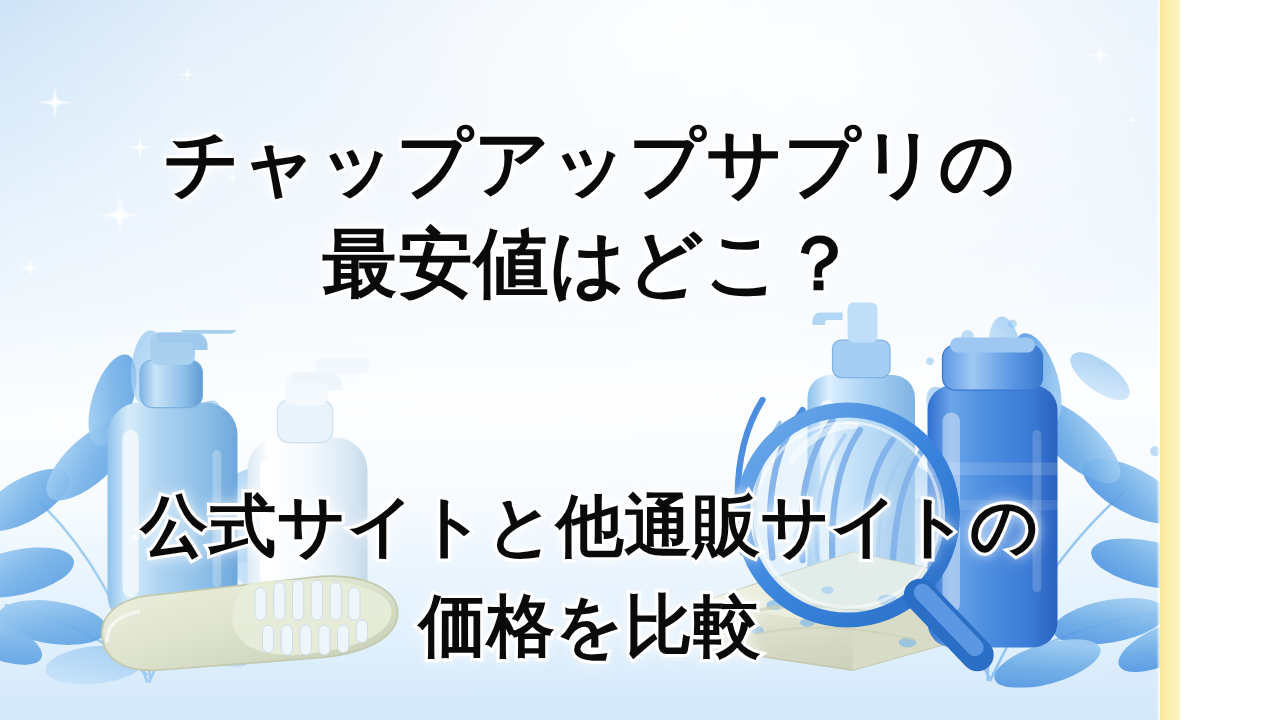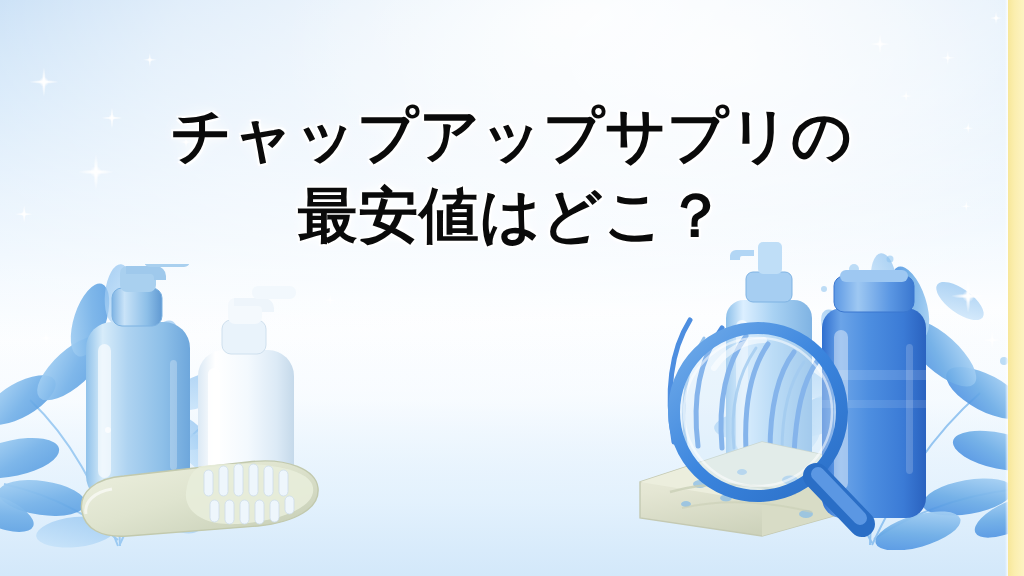--- a/index.html
+++ b/index.html
@@ -2,24 +2,24 @@
 <html><head>
 <meta charset="utf-8">
 <style>
   html, body {
     margin: 0;
     padding: 0;
     background: #ffffff;
   }
   #stage {
     position: relative;
-    width: 1024px;
+    width: 944px;
     height: 576px;
     overflow: hidden;
-    font-family: Liberation Serif, serif;
+    font-family: Liberation Mono, monospace;
   }
 
   
   .bg-base {
     position: absolute;
     inset: 0;
     background:
       radial-gradient(120% 85% at 50% 92%, #ffffff 0%, #f2f9ff 22%, #dcecfb 48%, #c9e2f8 70%, #bcdaf6 100%);
   }
   .bg-sky {
@@ -440,14 +440,16 @@
       <div class="spark" style="left: 324px; top: 294px; width: 12px; height: 12px;">
         <span class="core"></span>
       </div>
     </div>
 
   <div class="edge-strip-inner"></div>
   <div class="edge-strip"></div>
 
   <div class="headline">チャップアップサプリの
 最安値はどこ？</div>
+  <div class="subline">公式サイトと他通販サイトの
+価格を比較</div>
 
 </div>
 
 </body></html>

